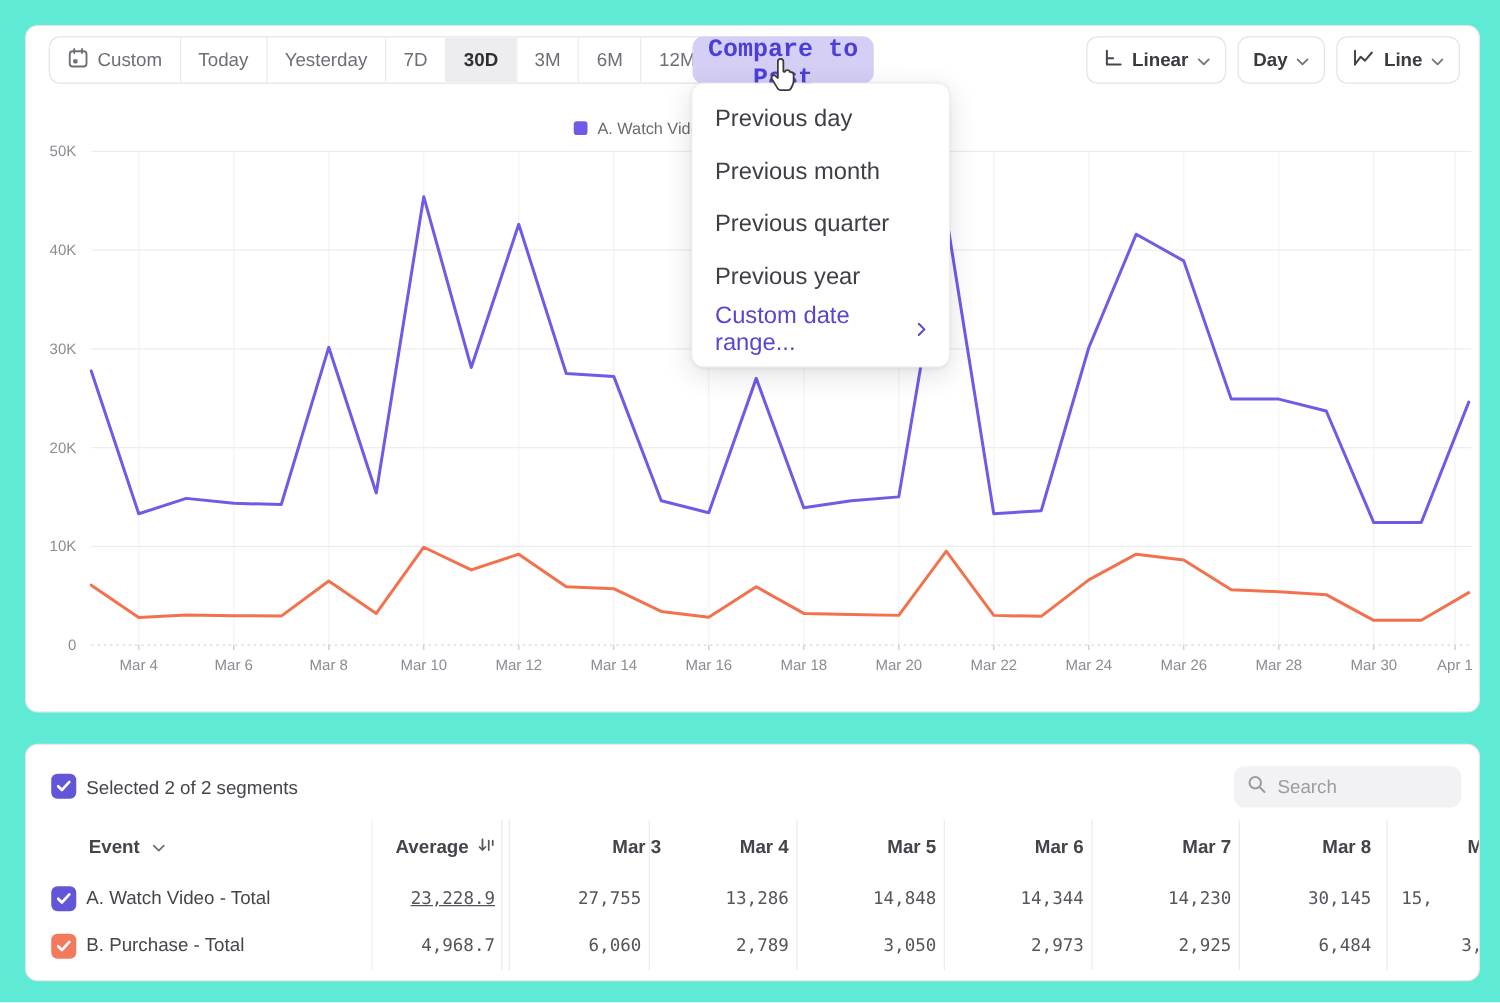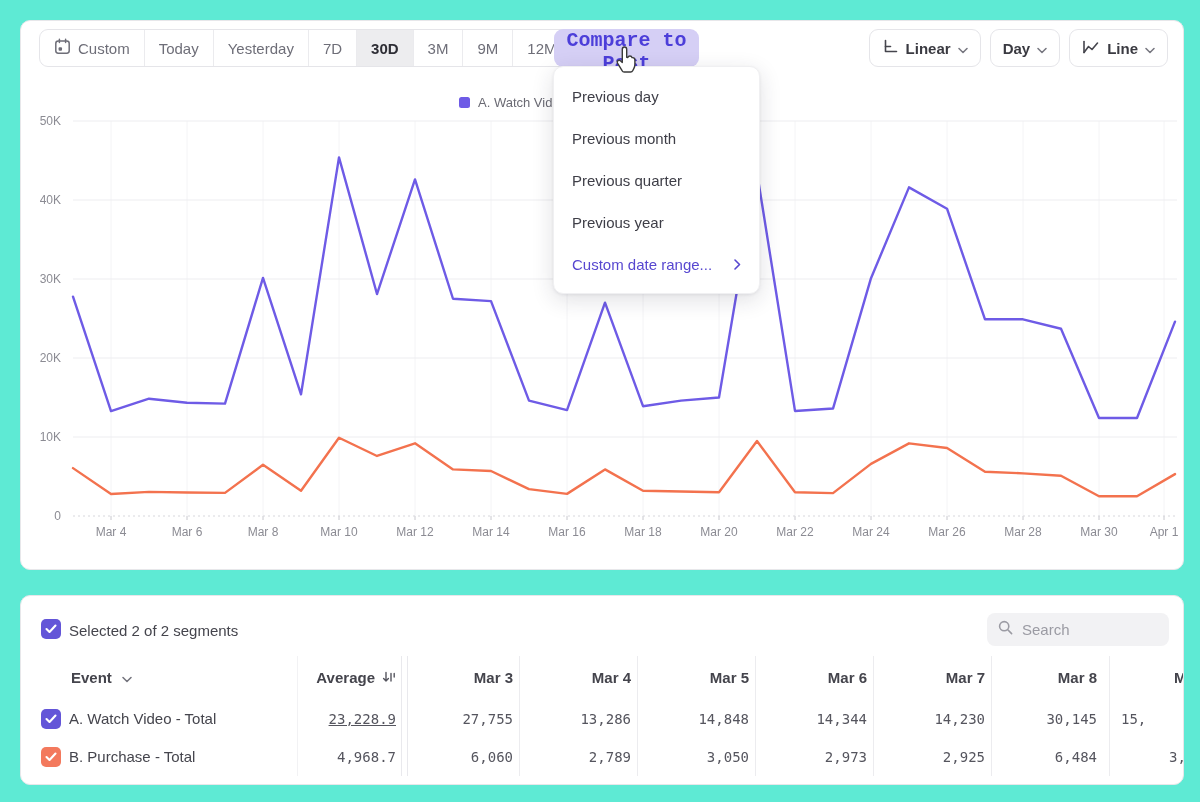--- a/index.html
+++ b/index.html
@@ -32,21 +32,21 @@
   .legend { position:absolute; left:438px; top:74px; display:flex; align-items:center; gap:8px;
     font-size:13px; color:#6a6a73; z-index:2; white-space:nowrap; }
   .legend .swatch { width:11px; height:11px; border-radius:2.5px; display:inline-block; }
 
   #chart-svg { position:absolute; left:0; top:0; z-index:1; }
 
   
   .menu { position:absolute; left:553px; top:66px; width:207px; padding:8px 0; background:#fff;
     border:1px solid #f0f0f2; border-radius:10px; z-index:30;
     box-shadow:0 6px 22px rgba(35,35,60,.14), 0 1px 3px rgba(35,35,60,.08); }
-  .menu-item { height:42px; display:flex; align-items:center; padding:0 18px; font-size:15px;
+  .menu-item { height:42px; display:flex; align-items:center; padding:0 18px; font-size:19px;
     color:#3e3e47; cursor:pointer; }
   .menu-item.custom { color:#5747d0; justify-content:space-between; }
 
   #cursor { position:absolute; left:612px; top:46px; z-index:40; pointer-events:none; }
 
   
   .panel-head-check { position:absolute; left:20px; top:23px; }
   .sel-text { position:absolute; left:48px; top:26px; font-size:15px; color:#45454d; }
   .search-box { position:absolute; right:14px; top:17px; width:182px; height:33px;
     background:#f2f2f4; border-radius:8px; display:flex; align-items:center; gap:8px; padding:0 10px; }
@@ -91,21 +91,21 @@
         <div class="seg-item">
           <span>7D</span>
         </div>
         <div class="seg-item active">
           <span>30D</span>
         </div>
         <div class="seg-item">
           <span>3M</span>
         </div>
         <div class="seg-item">
-          <span>9M</span>
+          <span>6M</span>
         </div>
         <div class="seg-item">
           <span>12M</span>
         </div>
       </div>
 
     <button class="compare-btn">Compare to Past</button>
 
     <div class="toolbar-right">
       <button class="tool-btn">
@@ -255,21 +255,21 @@
         <div class="vsep" style="left: 852px; background: rgb(236, 236, 239);"></div>
         <div class="vsep" style="left: 970px; background: rgb(236, 236, 239);"></div>
         <div class="vsep" style="left: 1088px; background: rgb(236, 236, 239);"></div>
         <div class="th" style="left: 50px; top: 72px;"><span>Event</span> <span style="margin-left:6px"><svg width="10" height="7" viewBox="0 0 10 7" fill="none">
               <path d="M1 1.5l4 4 4-4" stroke="#72727b" stroke-width="1.5" stroke-linecap="round" stroke-linejoin="round"></path>
             </svg></span></div>
         <div class="th right-cell" style="right: 787px; top: 72px;"><span>Average</span><span style="margin-left:7px"><svg width="14" height="12" viewBox="0 0 14 12" fill="none">
               <path d="M4 1.5v8.5M1.6 7.6L4 10l2.4-2.4" stroke="#55555e" stroke-width="1.4" stroke-linecap="round" stroke-linejoin="round"></path>
               <path d="M9 2.5v7.5M12.2 2.5v3.5" stroke="#55555e" stroke-width="1.4" stroke-linecap="round"></path>
             </svg></span></div>
-        <div class="th right-cell" style="right: 670px; top: 72px;">Mar 3</div>
+        <div class="th right-cell" style="right: 654px; top: 72px;">Mar 3</div>
         <div class="th right-cell" style="right: 552px; top: 72px;">Mar 4</div>
         <div class="th right-cell" style="right: 434px; top: 72px;">Mar 5</div>
         <div class="th right-cell" style="right: 316px; top: 72px;">Mar 6</div>
         <div class="th right-cell" style="right: 198px; top: 72px;">Mar 7</div>
         <div class="th right-cell" style="right: 86px; top: 72px;">Mar 8</div>
         <div class="th" style="left: 1153px; top: 72px;">M</div>
         <div class="checkbox" style="position: absolute; left: 20px; top: 113px; background: rgb(99, 85, 216);">
           <svg width="12" height="10" viewBox="0 0 12 10" fill="none">
             <path d="M1.5 5l3 3 6-6.5" stroke="#fff" stroke-width="2.1" stroke-linecap="round" stroke-linejoin="round"></path>
           </svg>

